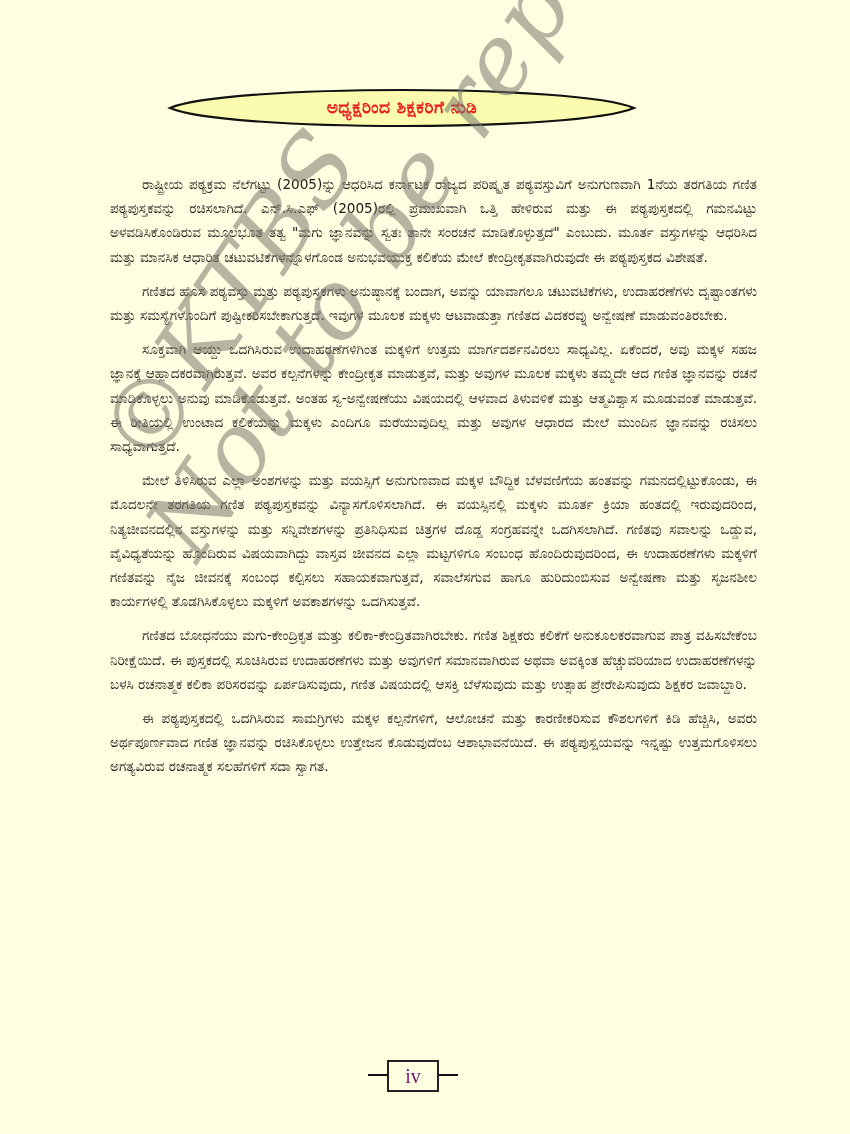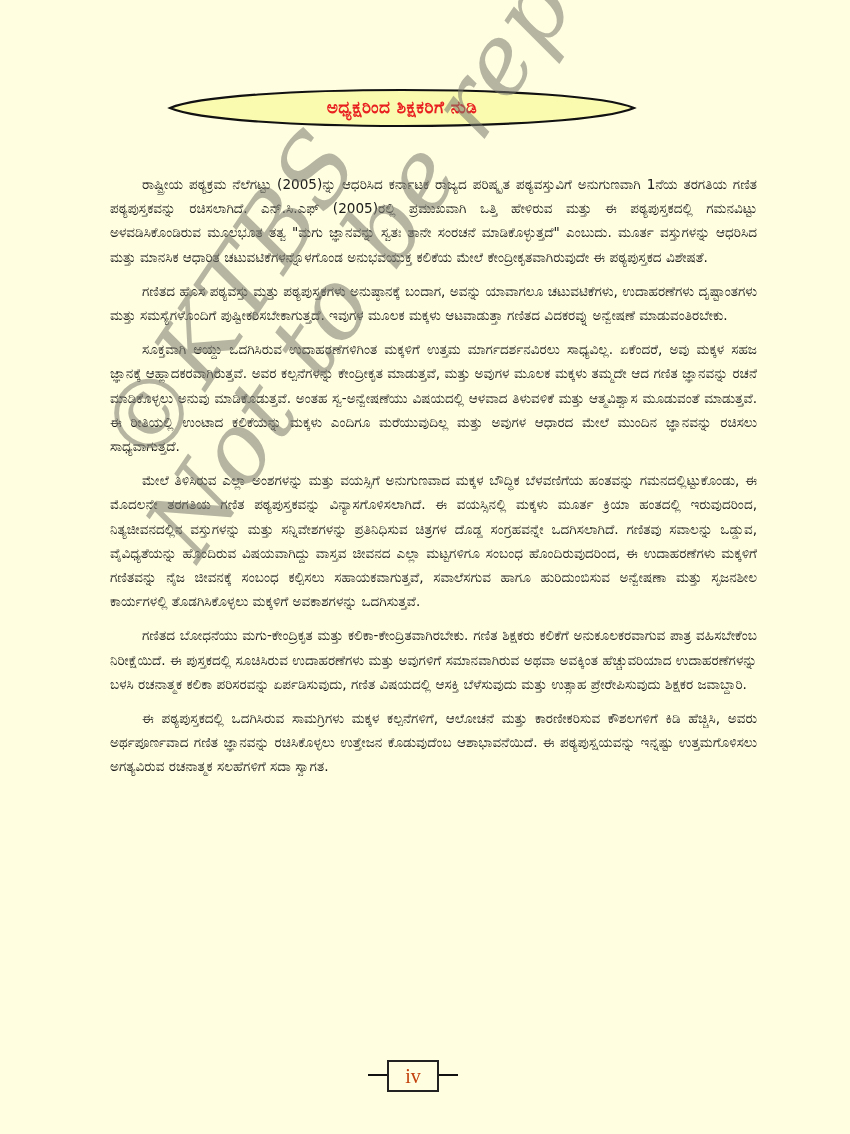--- a/index.html
+++ b/index.html
@@ -113,21 +113,21 @@
     }
     .pagenum .box {
       position: absolute;
       left: 19px; top: 0;
       width: 48px; height: 28px;
       border: 2px solid #222;
       text-align: center;
       line-height: 28px;
       font-family: "Liberation Serif", serif;
       font-size: 20px;
-      color: #c2410c;
+      color: #701a75;
     }
   </style>
 </head>
 <body>
 
 <div class="page">
 
   <div class="title-oval">
     <svg viewBox="0 0 472 55">
       <path d="M 4 28 C 60 4, 412 4, 468 28 C 412 52, 60 52, 4 28 Z" fill="#fbfbb0" stroke="#111" stroke-width="2.2"></path>

